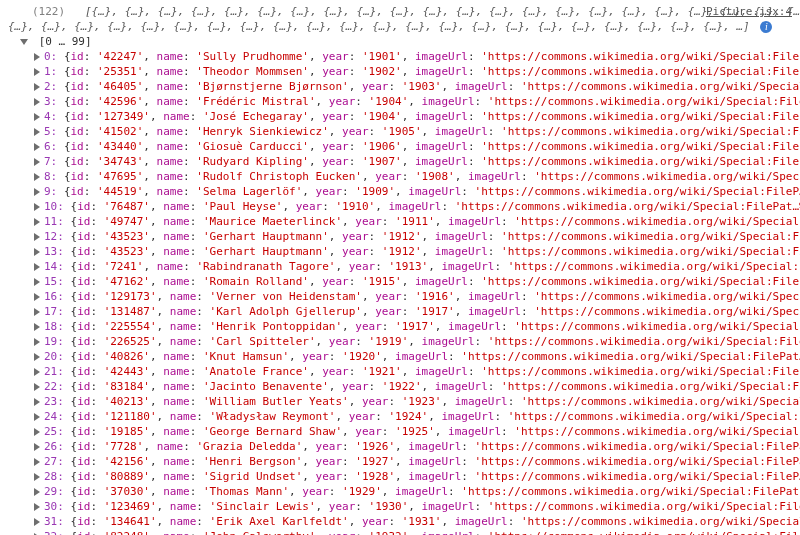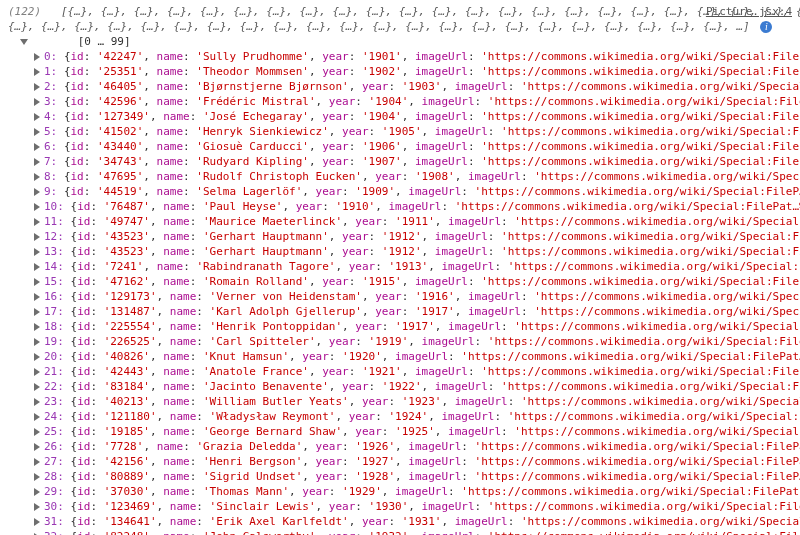--- a/index.html
+++ b/index.html
@@ -14,21 +14,21 @@
   }
   .top{
     padding:4px 8px 0 8px;
   }
   .src-link{
     float:right;
     color:#545454;
     text-decoration:underline;
     cursor:pointer;
   }
-  .count{color:#808080; font-style:italic;}
+  .count{color:#808080; margin-left:24px;}
   .braces{color:#5a5a5a; font-style:italic;}
   .line2{padding:0 8px; color:#5a5a5a; font-style:italic;}
   .group{
     padding:0 0 0 20px;
   }
   .arrow{
     display:inline-block;
     width:0;height:0;
     margin-right:4px;
     vertical-align:middle;
@@ -36,21 +36,21 @@
   .arrow.down{
     border-left:4px solid transparent;
     border-right:4px solid transparent;
     border-top:6px solid #6e6e6e;
   }
   .arrow.right{
     border-top:4px solid transparent;
     border-bottom:4px solid transparent;
     border-left:6px solid #6e6e6e;
   }
-  .group-label{color:#303030;margin-left:39px;}
+  .group-label{color:#303030;}
   .rows{padding-left:34px;}
   .row{}
   .idx{color:#9a37b3;}
   .key{color:#ab0d90;}
   .pun{color:#303030;}
   .str{color:#c80000;}
   .info-i{
     display:inline-block;
     width:12px;height:12px;
     border-radius:50%;

